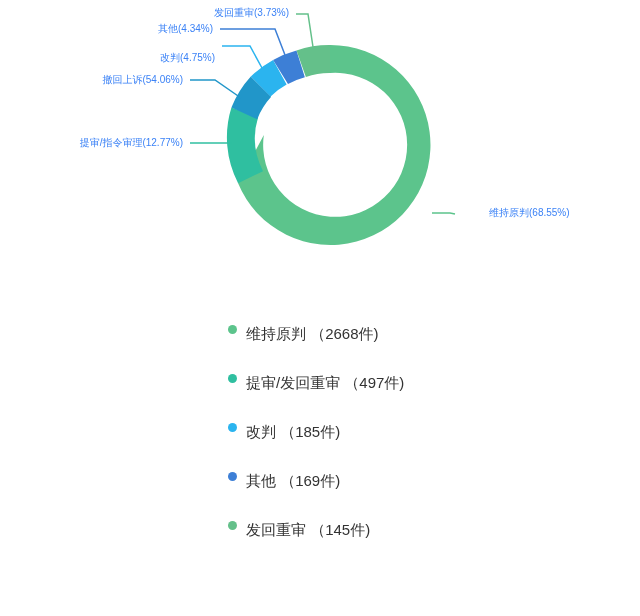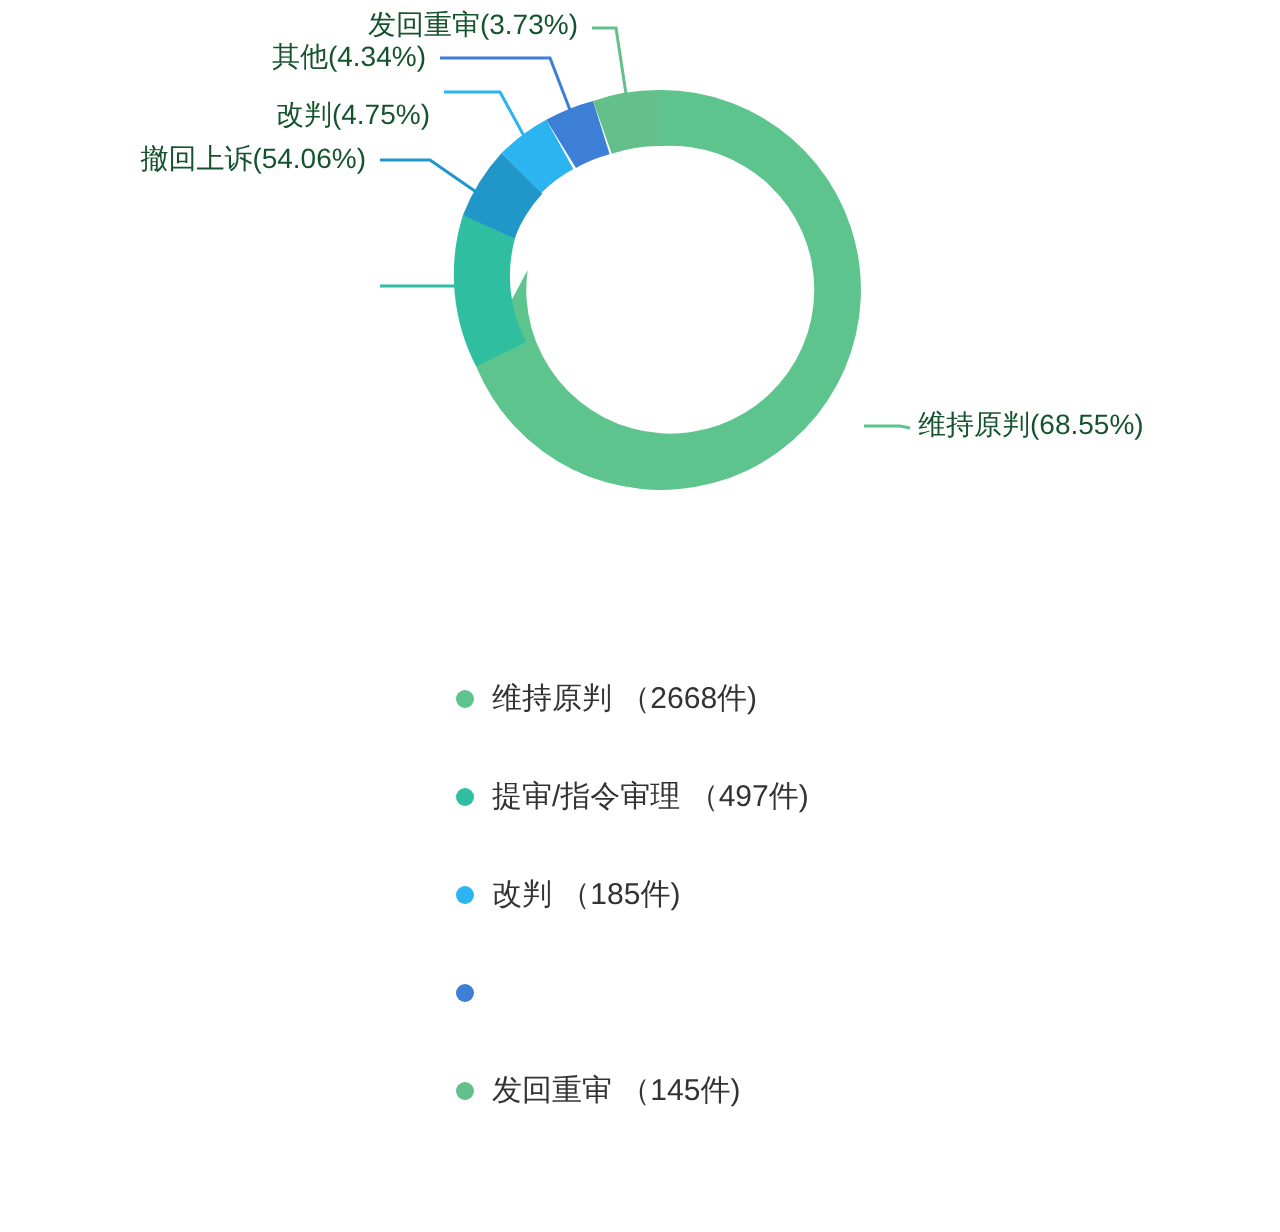--- a/index.html
+++ b/index.html
@@ -22,40 +22,41 @@
     width: 640px;
     height: 300px;
   }
   #chart-svg {
     position: absolute;
     left: 0;
     top: 0;
   }
   .leader-label {
     position: absolute;
-    font-size: 14px;
-    color: #14532d;
+    font-size: 10px;
+    color: #3b82f6;
     white-space: nowrap;
     line-height: 15px;
   }
   .leader-label.right {
     text-align: center;
+    margin-left: 30px;
   }
   .leader-label.left {
     text-align: right;
   }
   #legend {
     position: absolute;
     left: 0;
     top: 325px;
     width: 640px;
   }
   .legend-row {
     display: flex;
-    align-items: center;
+    align-items: flex-start;
     height: 49px;
     padding-left: 228px;
   }
   .legend-dot {
     width: 9px;
     height: 9px;
     border-radius: 50%;
     flex: 0 0 auto;
     margin-right: 9px;
   }
@@ -87,43 +88,45 @@
     <polyline points="432,213 450,213 455,214" fill="none" stroke="#5cc48c" stroke-width="1.5"></polyline>
     <polyline points="232,143 200,143 190,143" fill="none" stroke="#2fbfa0" stroke-width="1.5"></polyline>
     <polyline points="241,98 215,80 190,80" fill="none" stroke="#2196c9" stroke-width="1.5"></polyline>
     <polyline points="262,68 250,46 222,46" fill="none" stroke="#2bb4ef" stroke-width="1.5"></polyline>
     <polyline points="285,55 275,29 220,29" fill="none" stroke="#3d7fd6" stroke-width="1.5"></polyline>
     <polyline points="313,47 308,14 296,14" fill="none" stroke="#64c08a" stroke-width="1.5"></polyline>
   </svg>
 
   <div class="leader-label right" style="left:459px; top:205px;">维持原判(68.55%)</div>
 
+  <div class="leader-label left" style="right:457px; top:135px;">提审/指令审理(12.77%)</div>
 
   <div class="leader-label left" style="right:457px; top:72px;">撤回上诉(54.06%)</div>
 
   <div class="leader-label left" style="right:425px; top:50px;">改判(4.75%)</div>
 
   <div class="leader-label left" style="right:427px; top:21px;text-align:center;">其他(4.34%)</div>
 
   <div class="leader-label left" style="right:351px; top:5px;">发回重审(3.73%)</div>
 </div>
 
 <div id="legend">
   <div class="legend-row">
     <span class="legend-dot" style="background:#5cc48c"></span>
     <span class="legend-text">维持原判 （2668件)</span>
   </div>
   <div class="legend-row">
     <span class="legend-dot" style="background:#2fbfa0"></span>
-    <span class="legend-text">提审/指令审理 （497件)</span>
+    <span class="legend-text">提审/发回重审 （497件)</span>
   </div>
   <div class="legend-row">
     <span class="legend-dot" style="background:#2bb4ef"></span>
     <span class="legend-text">改判 （185件)</span>
   </div>
   <div class="legend-row">
     <span class="legend-dot" style="background:#3d7fd6"></span>
+    <span class="legend-text">其他 （169件)</span>
   </div>
   <div class="legend-row">
     <span class="legend-dot" style="background:#64c08a"></span>
     <span class="legend-text">发回重审 （145件)</span>
   </div>
 </div>
 
 </body></html>

